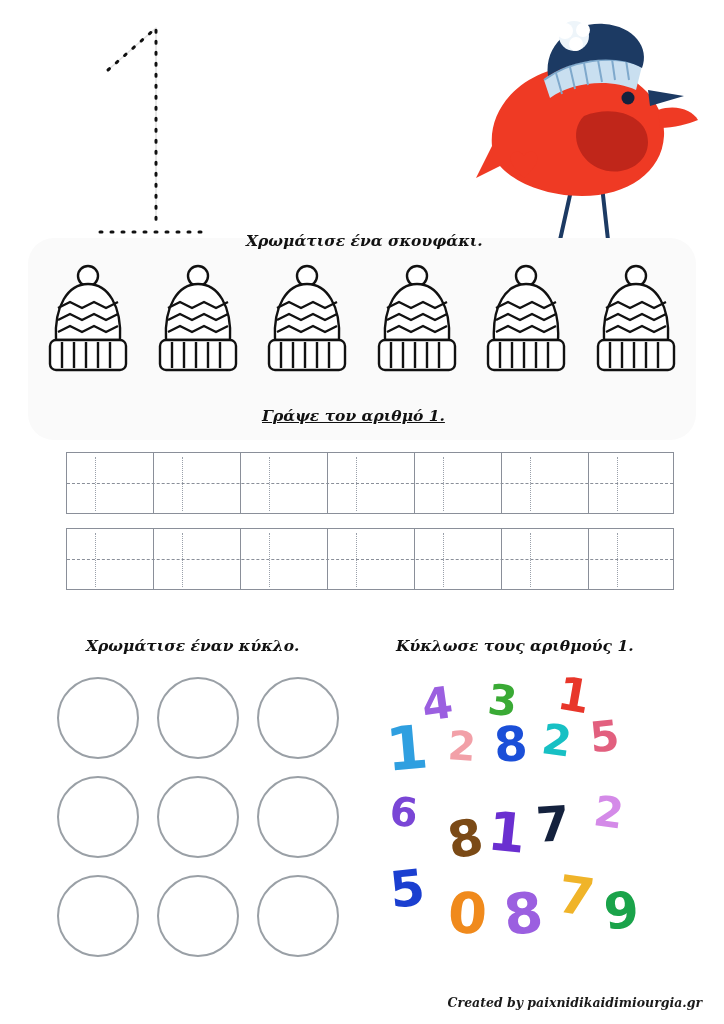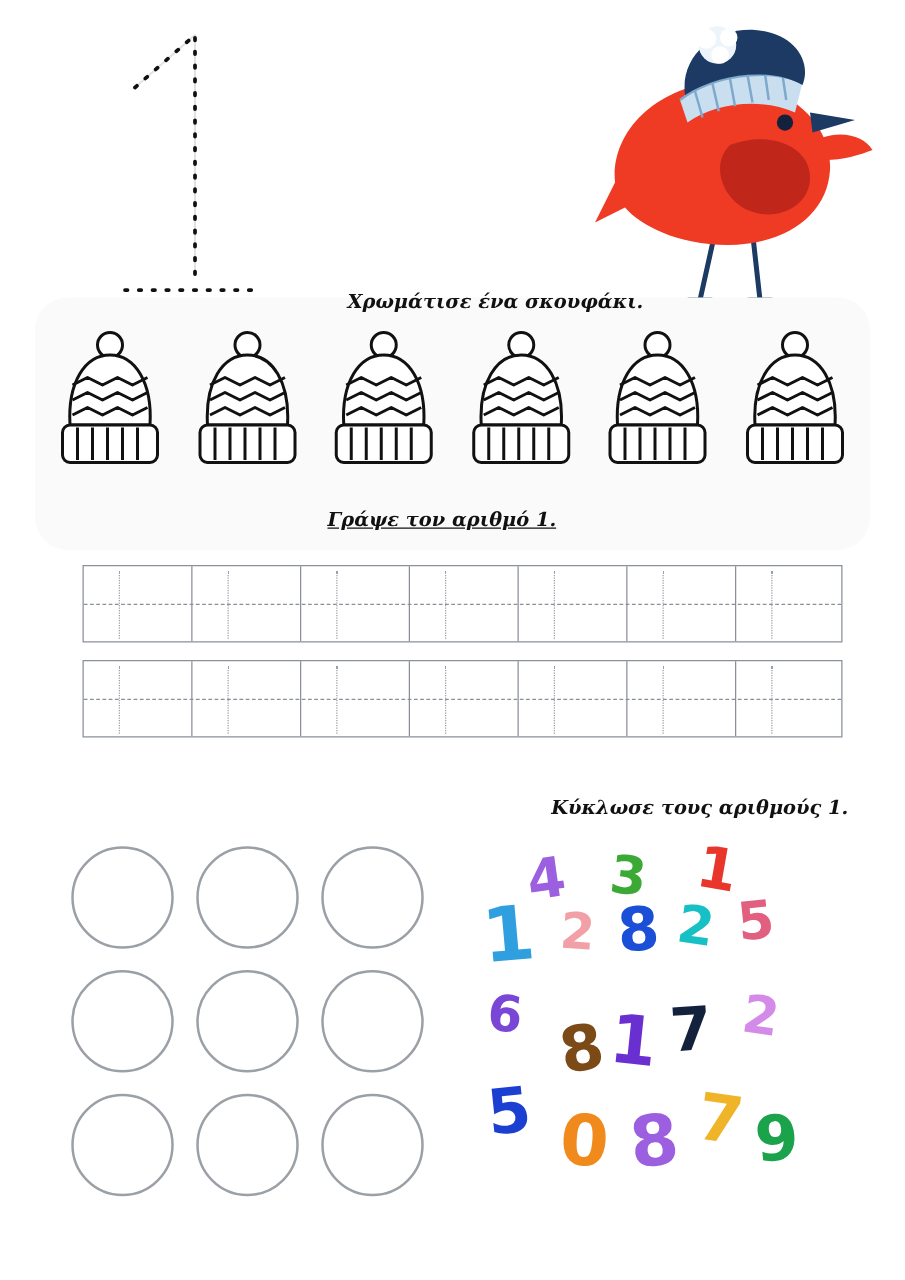--- a/index.html
+++ b/index.html
@@ -71,24 +71,24 @@
 
   .instr {
     position: absolute;
     font-family: "DejaVu Serif", serif;
     font-style: italic;
     font-weight: bold;
     font-size: 15.5px;
     color: #111111;
     white-space: nowrap;
   }
-  .instr-hats   { left: 246px; top: 231px; margin-left: 32px; }
+  .instr-hats   { left: 246px; top: 231px; }
   .instr-write  { left: 262px; top: 406px; text-decoration: underline; }
   .instr-circle { left: 86px;  top: 636px; }
-  .instr-numbers{ left: 396px; top: 636px; margin-left: 45px; }
+  .instr-numbers{ left: 396px; top: 636px; }
 
   .hats-row {
     position: absolute;
     left: 28px;
     top: 262px;
     width: 668px;
     height: 130px;
     display: flex;
     justify-content: space-between;
     padding: 0 12px;
@@ -335,20 +335,21 @@
     <div class="vdiv" style="left:521px"></div>
     <div class="vdot" style="left:28px"></div>
     <div class="vdot" style="left:115px"></div>
     <div class="vdot" style="left:202px"></div>
     <div class="vdot" style="left:289px"></div>
     <div class="vdot" style="left:376px"></div>
     <div class="vdot" style="left:463px"></div>
     <div class="vdot" style="left:550px"></div>
   </div>
 
+  <div class="instr instr-circle">Χρωμάτισε έναν κύκλο.</div>
   <div class="instr instr-numbers">Κύκλωσε τους αριθμούς 1.</div>
 
   <div class="circles-grid">
     <div class="circle"></div>
     <div class="circle"></div>
     <div class="circle"></div>
     <div class="circle"></div>
     <div class="circle"></div>
     <div class="circle"></div>
     <div class="circle"></div>
@@ -370,14 +371,15 @@
       <span class="num" style="left: 116px; top: 142px; font-size: 54px; color: rgb(106, 47, 208); transform: rotate(6deg);">1</span>
       <span class="num" style="left: 164px; top: 136px; font-size: 48px; color: rgb(20, 33, 61); transform: rotate(-4deg);">7</span>
       <span class="num" style="left: 222px; top: 128px; font-size: 42px; color: rgb(212, 138, 232); transform: rotate(8deg);">2</span>
       <span class="num" style="left: 18px; top: 200px; font-size: 50px; color: rgb(27, 63, 208); transform: rotate(-6deg);">5</span>
       <span class="num" style="left: 76px; top: 222px; font-size: 56px; color: rgb(240, 138, 28); transform: rotate(4deg);">0</span>
       <span class="num" style="left: 132px; top: 222px; font-size: 56px; color: rgb(155, 95, 224); transform: rotate(-6deg);">8</span>
       <span class="num" style="left: 186px; top: 206px; font-size: 52px; color: rgb(240, 180, 41); transform: rotate(8deg);">7</span>
       <span class="num" style="left: 232px; top: 222px; font-size: 50px; color: rgb(26, 163, 74); transform: rotate(-5deg);">9</span>
     </div>
 
+  <div class="footer">Created by paixnidikaidimiourgia.gr</div>
 
 </div>
 
 </body></html>

